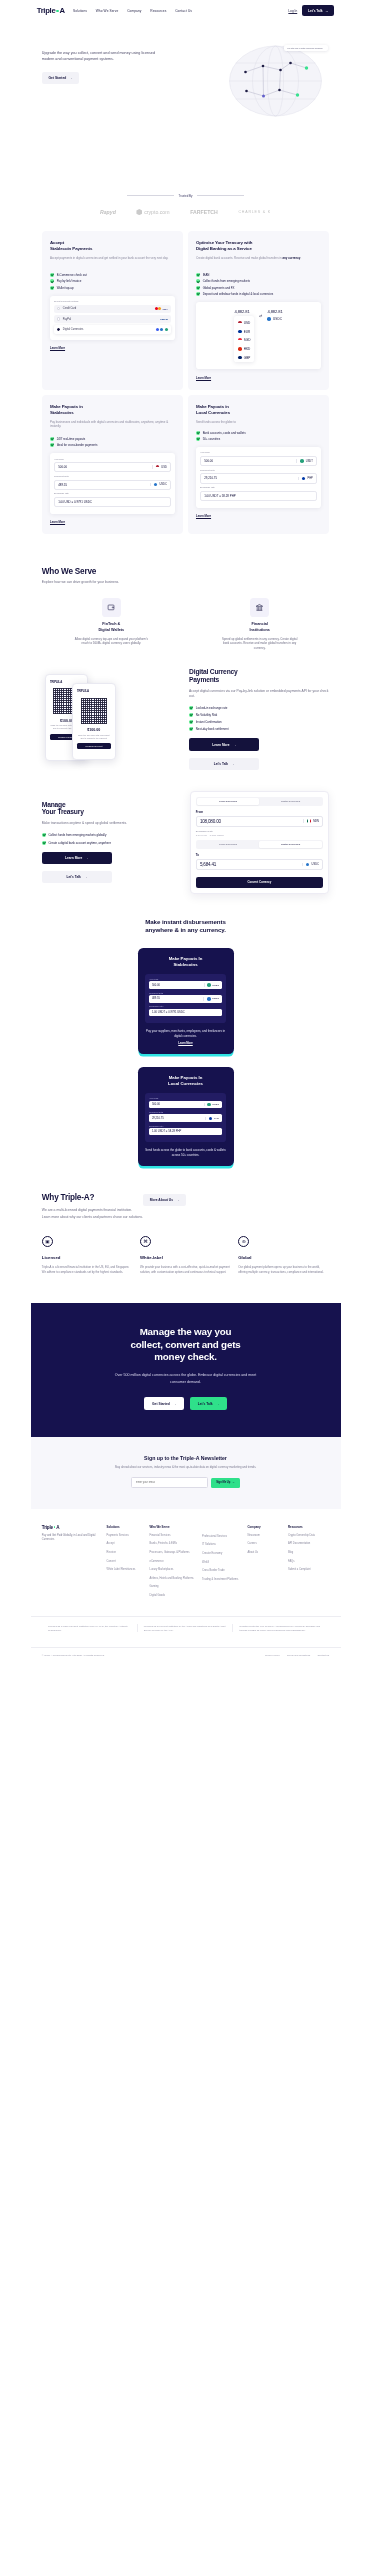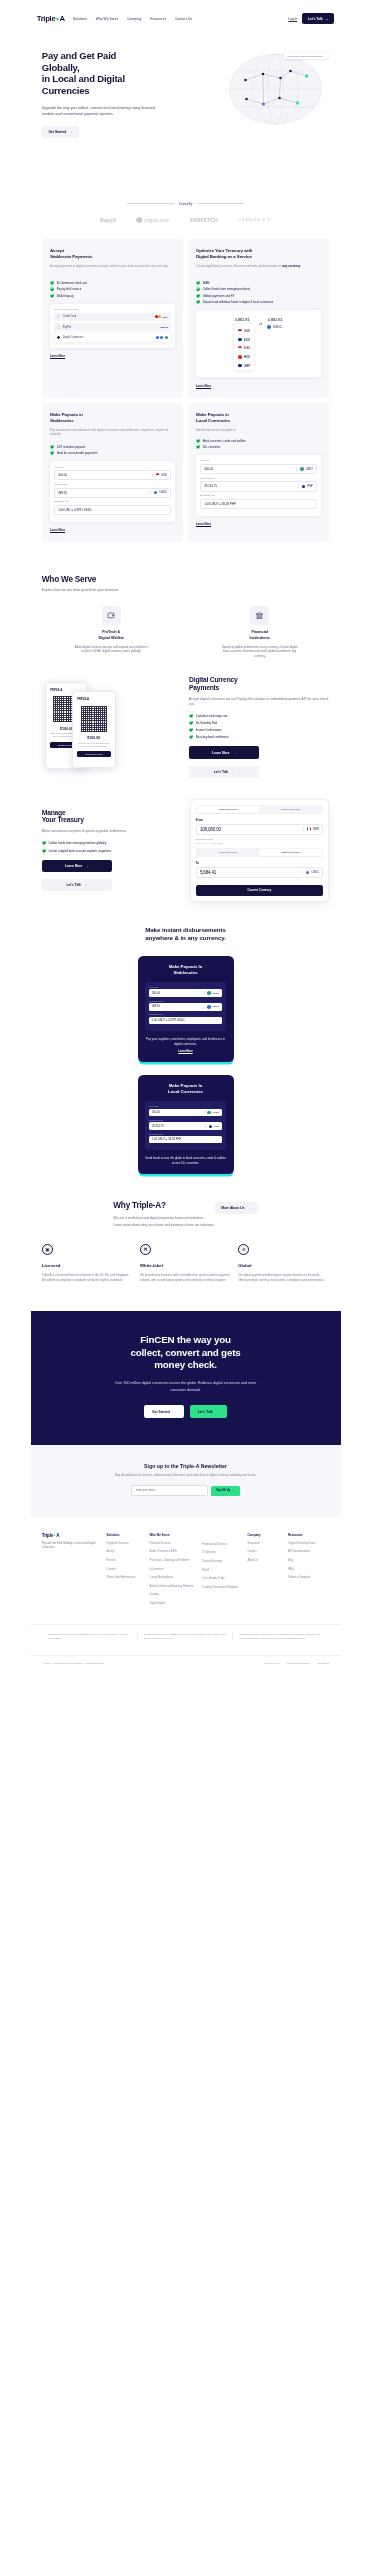--- a/index.html
+++ b/index.html
@@ -1,19 +1,19 @@
 <!DOCTYPE html>
 <html style="font-size:8.2px"><head>
 <meta charset="utf-8">
 <style>
   *{box-sizing:border-box;margin:0;padding:0}
   html,body{width:371px;background:#fff;font-family:"Liberation Sans",sans-serif;color:#14123c;}
   body{width:371px;overflow-x:hidden}
   a{text-decoration:none;color:inherit}
-  .wrap{width:310px;margin:8px auto;position:relative}
+  .wrap{width:310px;margin:0 auto;position:relative}
   .pad{padding:0 11.3px}
 
   
   .nav{height:21.6px;display:flex;align-items:center;padding:0 6.2px;gap:0;}
   .logo{font-size:7.7px;font-weight:700;letter-spacing:-0.3px;color:#14123c;display:flex;align-items:center;gap:0.5px}
   .logo .dot{width:2.1px;height:2.1px;background:#2fe08a;border-radius:50%;display:inline-block;margin:0 0.5px}
   .navlinks{display:flex;gap:8.8px;margin-left:8.2px}
   .navlinks span{font-size:3.2px;color:#2b2a4d;letter-spacing:0.1px}
   .navright{margin-left:auto;display:flex;align-items:center;gap:5.2px}
   .login{font-size:3.2px;text-decoration:underline;color:#2b2a4d}
@@ -116,21 +116,21 @@
   .dark-card{width:96px;margin:13.4px auto 0;background:#16124e;border-radius:5.2px;padding:8.2px 7.7px;color:#fff;box-shadow:0 3.1px 0 -0.5px #2fe3e3}
   .dark-card h4{font-size:4.3px;font-weight:700;line-height:1.35;text-align:center}
   .dark-card .dm{margin-top:6.2px;background:#221c63;border-radius:3.1px;padding:4.1px}
   .dlbl{font-size:2.2px;color:#b8b5e0;margin-bottom:1.5px}
   .dfield{background:#fff;border-radius:1.5px;display:flex;align-items:center;justify-content:space-between;padding:2.1px 2.6px;font-size:2.7px;color:#14123c;margin-bottom:2.6px}
   .dfield .cur{display:flex;align-items:center;gap:1.5px;border-left:0.5px solid #e6e6ee;padding-left:2.6px;font-size:2.5px}
   .dark-card .dp{margin-top:6.2px;font-size:2.9px;line-height:1.6;text-align:center;color:#e7e6f7}
   .dark-card .dl{display:block;text-align:center;margin-top:4.1px;font-size:2.7px;font-weight:700;text-decoration:underline}
 
   
-  .whyhead{display:flex;justify-content:center;align-items:flex-start;margin-top:27px}
+  .whyhead{display:flex;justify-content:flex-start;align-items:flex-start;margin-top:27px}
   .why3{display:grid;grid-template-columns:repeat(3,1fr);gap:7.2px;margin-top:15.5px}
   .circ{width:11.3px;height:11.3px;border:0.6px solid #14123c;border-radius:50%;display:flex;align-items:center;justify-content:center;font-size:4.6px}
   .why3 h4{margin-top:7.2px;font-size:4.3px;font-weight:700}
   .why3 p{margin-top:5.2px;font-size:2.8px;line-height:2;color:#7b7a90}
 
   
   .cta{background:#16124e;color:#fff;margin-top:27px;padding:23px 15.5px 27px;text-align:center}
   .cta h2{font-size:9.8px;font-weight:700;line-height:1.3;letter-spacing:-0.2px}
   .cta p{margin-top:8.2px;font-size:3.6px;line-height:1.7;color:#dedcf2;max-width:155px;margin-left:auto;margin-right:auto}
   .ctabtns{display:flex;gap:5.2px;justify-content:center;margin-top:12.4px}
@@ -209,26 +209,20 @@
           <circle cx="150" cy="52" r="2.6"></circle>
         <circle cx="62" cy="108" r="2.6"></circle>
           <circle cx="128" cy="106" r="2.6"></circle>
       </g>
       <circle cx="182" cy="62" r="3.4" fill="#2fe08a"></circle>
       <circle cx="164" cy="116" r="3.4" fill="#2fe08a"></circle>
       <circle cx="96" cy="118" r="3" fill="#5b58c9"></circle>
     </svg>
     <div class="badge-float">Pay with local or digital currencies worldwide</div>
 
-    <h1>
-      <span>Pay and Get Paid</span><br>
-      <span>Globally,</span><br>
-      <span>in Local and Digital</span><br>
-      <span>Currencies</span>
-    </h1>
     <p>Upgrade the way you collect, convert and send money using licensed modern and conventional payment systems.</p>
     <button class="btn-light">
       <span>Get Started</span>
       <span>→</span>
     </button>
   </div>
 
   <div class="trusted">
     <span class="line"></span>
     <span class="t">Trusted By</span>
@@ -677,21 +671,21 @@
             <span>⊕</span>
           </div>
         <h4>Global</h4>
         <p>Our global payment platform opens up your business to the world, offering multiple currency, transactions, compliance and international.</p>
       </div>
     </div>
   </div>
 
   <div class="cta">
     <h2>
-      <span>FinCEN the way you</span><br><span>collect, convert and gets</span><br><span>money check.</span>
+      <span>Manage the way you</span><br><span>collect, convert and gets</span><br><span>money check.</span>
     </h2>
     <p>Over 500 million digital currencies across the globe. Embrace digital currencies and meet consumer demand.</p>
     <div class="ctabtns">
       <button class="btn-white">
         <span>Get Started</span>
           <span>→</span>
       </button>
       <button class="btn-green">
         <span>Let's Talk</span>
           <span>→</span>

